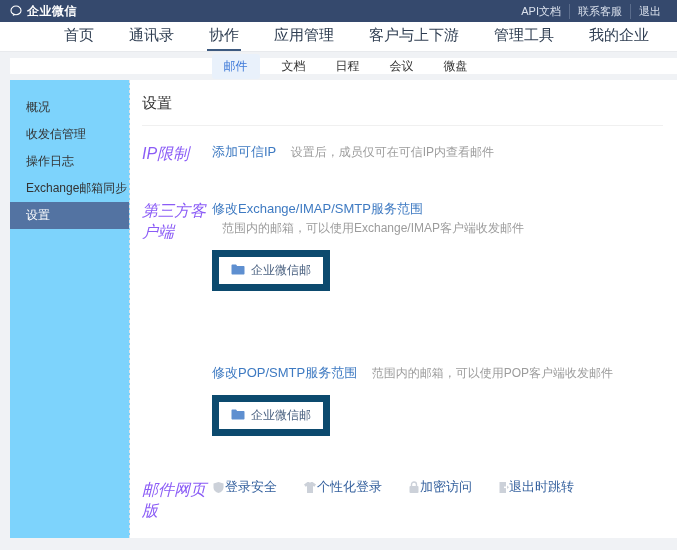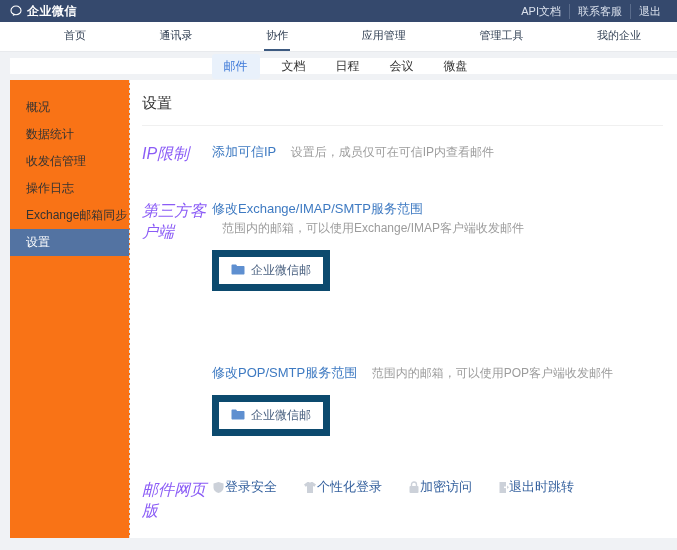--- a/index.html
+++ b/index.html
@@ -15,33 +15,33 @@
            justify-content:space-between; padding:0 8px 0 10px; }
   .topbar .logo{ display:flex; align-items:center; gap:4px; color:#fff;
                  font-size:12px; font-weight:bold; letter-spacing:.5px; }
   .topbar .logo svg{ display:block; }
   .topbar .toplinks{ display:flex; align-items:center; font-size:11px; color:#d9e0ec; }
   .topbar .toplinks span{ padding:0 8px; cursor:pointer; }
   .topbar .toplinks span + span{ border-left:1px solid #5a6c8c; }
   
   .nav{ height:30px; background:#fff; border-bottom:1px solid #e8eaed;
         display:flex; align-items:stretch; justify-content:space-between;
-        padding:0 34px 0 62px; font-size:11px; color:#2f3e52; }
+        padding:0 26px 0 62px; font-size:15px; color:#2f3e52; }
   .nav-item{ display:flex; align-items:center; cursor:pointer;
              border-bottom:2px solid transparent; padding:0 2px; }
   .nav-item.active{ border-bottom-color:#3d5a80; }
   
   .container{ margin-left:10px; }
   .subtabs{ margin-top:6px; background:#fff; height:16px; display:flex;
             align-items:center; justify-content:center; gap:14px; font-size:12px; }
   .subtab{ padding:4px 8px; cursor:pointer; color:#333; }
   .subtab.active{ background:#e9f1fb; color:#3c78d8; border-radius:3px; padding:4px 12px; }
   
   .content{ margin-top:6px; display:flex; background:#fff; height:458px; }
-  .sidebar{ width:120px; flex-shrink:0; background:#f97316;
+  .sidebar{ width:120px; flex-shrink:0; background:#7dd3fc;
             border-right:1px dashed #e2e5e9; padding-top:14px; }
   .side-item{ height:27px; line-height:27px; padding-left:16px; font-size:12px;
               color:#333; cursor:pointer; white-space:nowrap; }
   .side-item.active{ background:#5373a2; color:#fff; }
   .main{ flex:1; padding:10px 14px 0 12px; overflow:hidden; }
   .page-title{ font-size:15px; font-weight:500; color:#333;
                padding:4px 0 12px 0; border-bottom:1px solid #f0f0f0; }
   .section{ display:flex; align-items:flex-start; }
   .section-label{ width:70px; flex-shrink:0; font-size:16px; color:#8b5cf6; padding-top:2px;font-style:italic; }
   .section-body{ flex:1; min-width:0; }
@@ -85,39 +85,39 @@
     <span>联系客服</span>
     <span>退出</span>
   </div>
 </div>
 
 <div class="nav">
   <div class="nav-item">首页</div>
   <div class="nav-item">通讯录</div>
   <div class="nav-item active">协作</div>
   <div class="nav-item">应用管理</div>
+  <div class="nav-item">客户与上下游</div>
   <div class="nav-item">管理工具</div>
   <div class="nav-item">我的企业</div>
 </div>
 
 <div class="container">
 
   <div class="subtabs">
     <div class="subtab active">邮件</div>
     <div class="subtab">文档</div>
     <div class="subtab">日程</div>
     <div class="subtab">会议</div>
     <div class="subtab">微盘</div>
   </div>
 
   <div class="content">
 
     <div class="sidebar">
       <div class="side-item">概况</div>
-      <div class="side-item">数据统计</div>
       <div class="side-item">收发信管理</div>
       <div class="side-item">操作日志</div>
       <div class="side-item">Exchange邮箱同步</div>
       <div class="side-item active">设置</div>
     </div>
 
     <div class="main">
       <div class="page-title">设置</div>
 
       <div class="section sec-ip">

